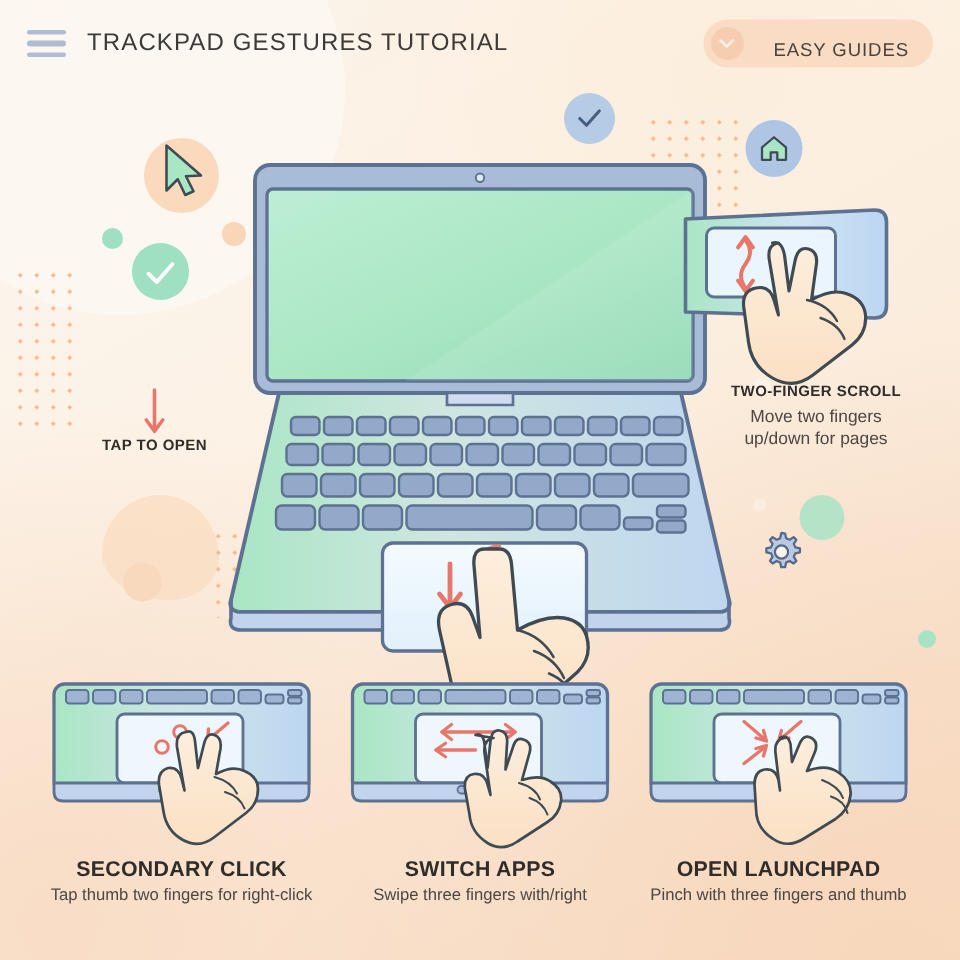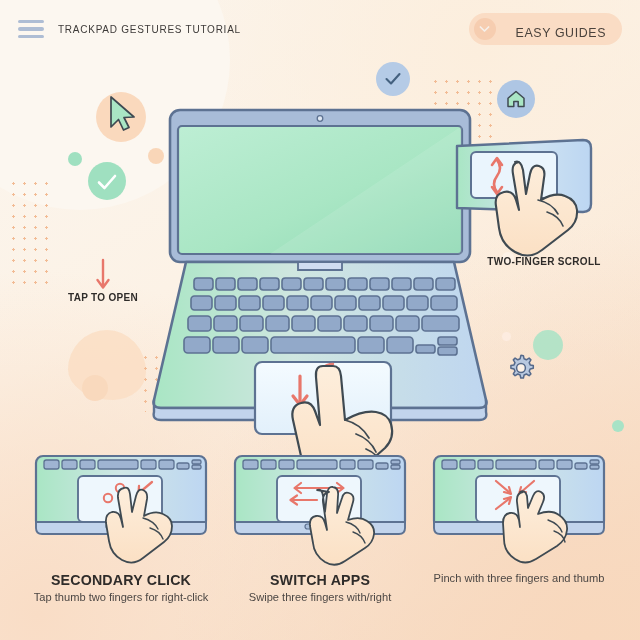--- a/index.html
+++ b/index.html
@@ -36,21 +36,21 @@
 
   
   #header {
     position:absolute; left:0; top:0; width:640px; height:58px;
     display:flex; align-items:center; padding:0 18px; z-index:40;
   }
   #burger { width:26px; height:18px; display:flex; flex-direction:column;
             justify-content:space-between; cursor:pointer; }
   #burger i { display:block; height:3.4px; border-radius:2px; background:#aebdd4; }
   #header-title {
-    margin-left:14px; font-size:10px; letter-spacing:.75px;
+    margin-left:14px; font-size:16px; letter-spacing:.75px;
     color:#3d3a38; font-weight:400;
   }
   #badge {
     margin-left:auto; display:flex; align-items:flex-end; gap:20px;
     background:#fadcc4; border-radius:18px; padding:5px 16px 5px 5px;
     cursor:pointer;
   }
   #badge .chev {
     width:22px; height:22px; border-radius:50%; background:#f6cdb0;
     display:flex; align-items:center; justify-content:center;
@@ -347,20 +347,24 @@
     <div style="height:34px;display:flex;align-items:center;justify-content:center;">
       <svg width="16" height="34" viewBox="0 0 16 34">
         <path d="M8 2 L8 28 M2.5 22 L8 29.5 L13.5 22" fill="none" stroke="#e8776b" stroke-width="2.4" stroke-linecap="round" stroke-linejoin="round"></path>
       </svg>
     </div>
     <div class="ttl">TAP TO OPEN</div>
   </div>
 
   <div class="callout" id="callout-right">
     <div class="ttl">TWO-FINGER SCROLL</div>
+    <div class="sub">
+      <span>Move two fingers</span><br>
+      <span>up/down for pages</span>
+    </div>
   </div>
 
   <div id="panels">
 
     <div class="panel" id="panel-0">
       <div class="art">
         <svg viewBox="0 0 190 110">
           <defs>
             <linearGradient id="pdeck0" x1="0" y1="0" x2="1" y2="0">
               <stop offset="0%" stop-color="#a9e6c4"></stop>
@@ -553,18 +557,19 @@
                      q7 -1 9 7
                      l1 7
                      l-3 -25
                      q-1 -9 6 -10 z" fill="url(#skinGrad)" stroke="#3f4a52" stroke-width="1.8" stroke-linejoin="round"></path>
             <path d="M124 72 q11 4 14 12" fill="none" stroke="#3f4a52" stroke-width="1.4" stroke-linecap="round"></path>
             <path d="M130 83 q9 3 11 11" fill="none" stroke="#3f4a52" stroke-width="1.4" stroke-linecap="round"></path>
           </g>
         </svg>
       </div>
       <div class="cap">
+        <div class="ttl">OPEN LAUNCHPAD</div>
         <div class="sub">Pinch with three fingers and thumb</div>
       </div>
     </div>
 
   </div>
 </div>
 
 </body></html>

